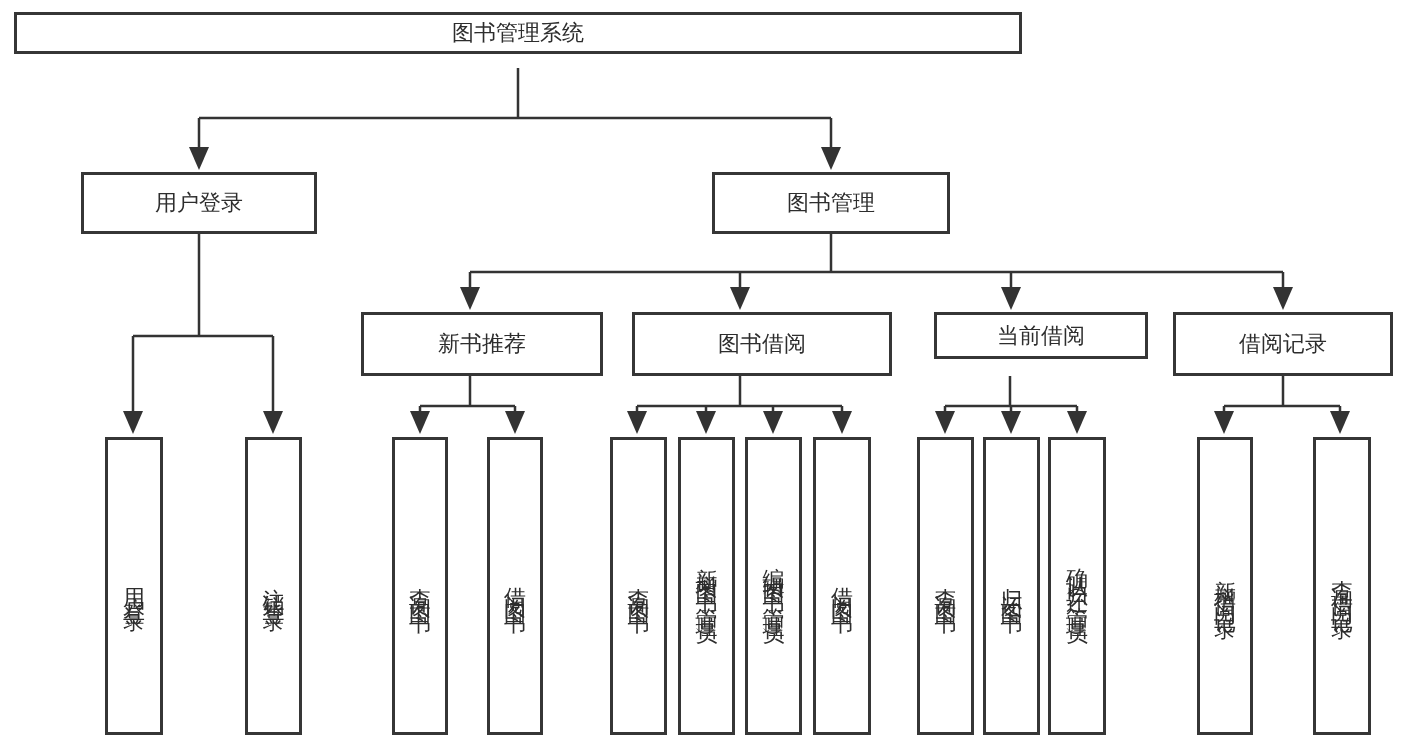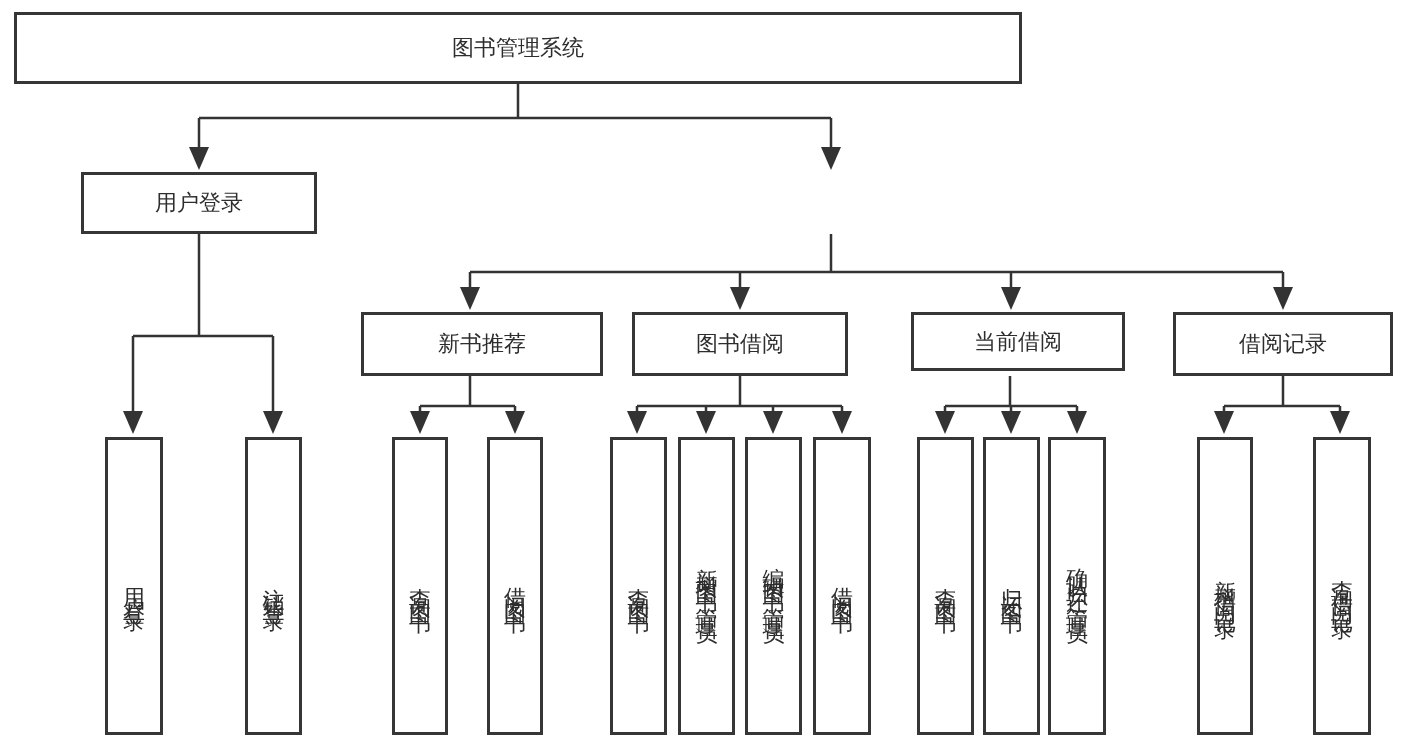--- a/index.html
+++ b/index.html
@@ -111,27 +111,28 @@
       <polygon points="1067,411 1087,411 1077,434"></polygon>
     </g>
 
     <g>
       <path d="M1283,376 V406 M1224,406 H1340 M1224,406 V418 M1340,406 V418"></path>
       <polygon points="1214,411 1234,411 1224,434"></polygon>
       <polygon points="1330,411 1350,411 1340,434"></polygon>
     </g>
   </svg>
 
-  <div class="node" style="left:14px; top:12px; width:1008px; height:72px;">图书管理系统</div>
+  <div class="node" style="left:14px; top:12px; width:1008px; height:42px;">图书管理系统</div>
 
   <div class="node" style="left:81px; top:172px; width:236px; height:62px;">用户登录</div>
+  <div class="node" style="left:712px; top:172px; width:238px; height:62px;">图书管理</div>
 
   <div class="node" style="left:361px; top:312px; width:242px; height:64px;">新书推荐</div>
-  <div class="node" style="left:632px; top:312px; width:216px; height:64px;">图书借阅</div>
-  <div class="node" style="left:911px; top:312px; width:214px; height:59px;">当前借阅</div>
+  <div class="node" style="left:632px; top:312px; width:260px; height:64px;">图书借阅</div>
+  <div class="node" style="left:934px; top:312px; width:214px; height:47px;">当前借阅</div>
   <div class="node" style="left:1173px; top:312px; width:220px; height:64px;">借阅记录</div>
 
   <div class="node vert" style="left:105px; top:437px; width:58px; height:298px;">用户登录</div>
   <div class="node vert" style="left:245px; top:437px; width:57px; height:298px;">注销登录</div>
 
   <div class="node vert" style="left:392px; top:437px; width:56px; height:298px;">查询图书</div>
   <div class="node vert" style="left:487px; top:437px; width:56px; height:298px;">借阅图书</div>
 
   <div class="node vert" style="left:610px; top:437px; width:57px; height:298px;">查询图书</div>
   <div class="node vert" style="left:678px; top:437px; width:57px; height:298px;">新增图书（管理员）</div>

